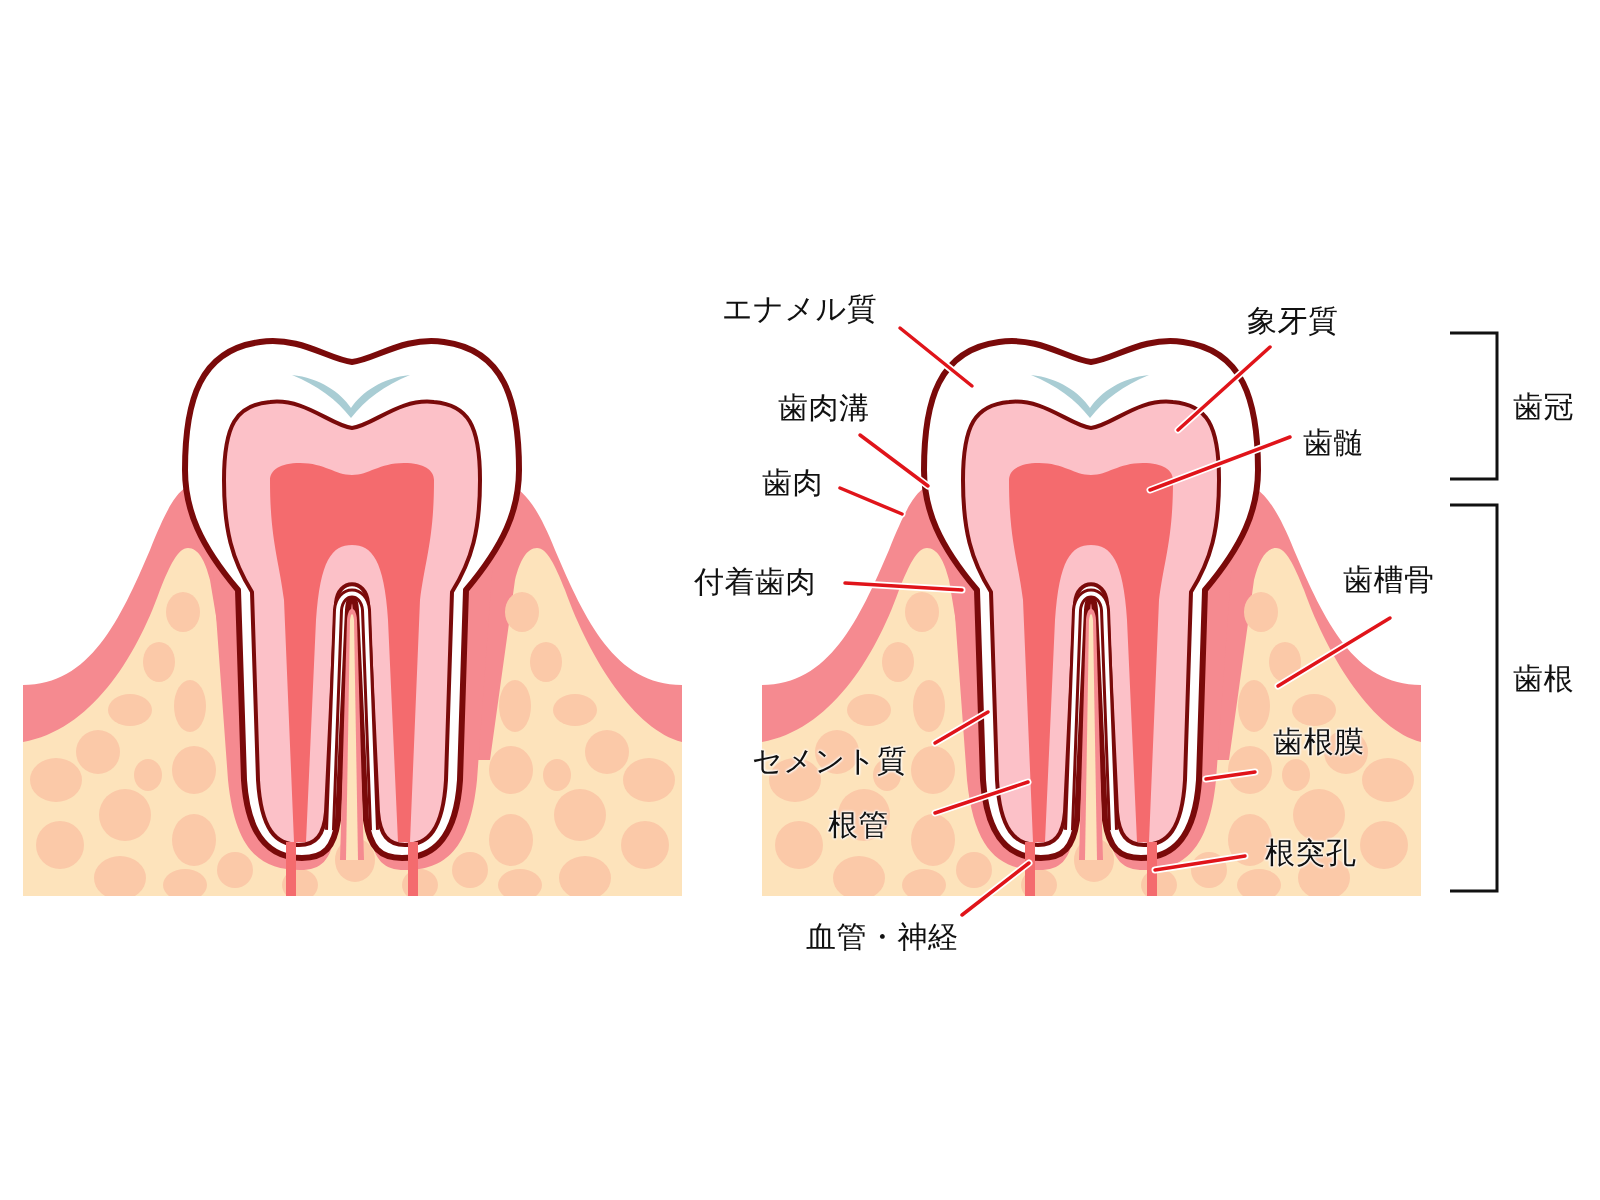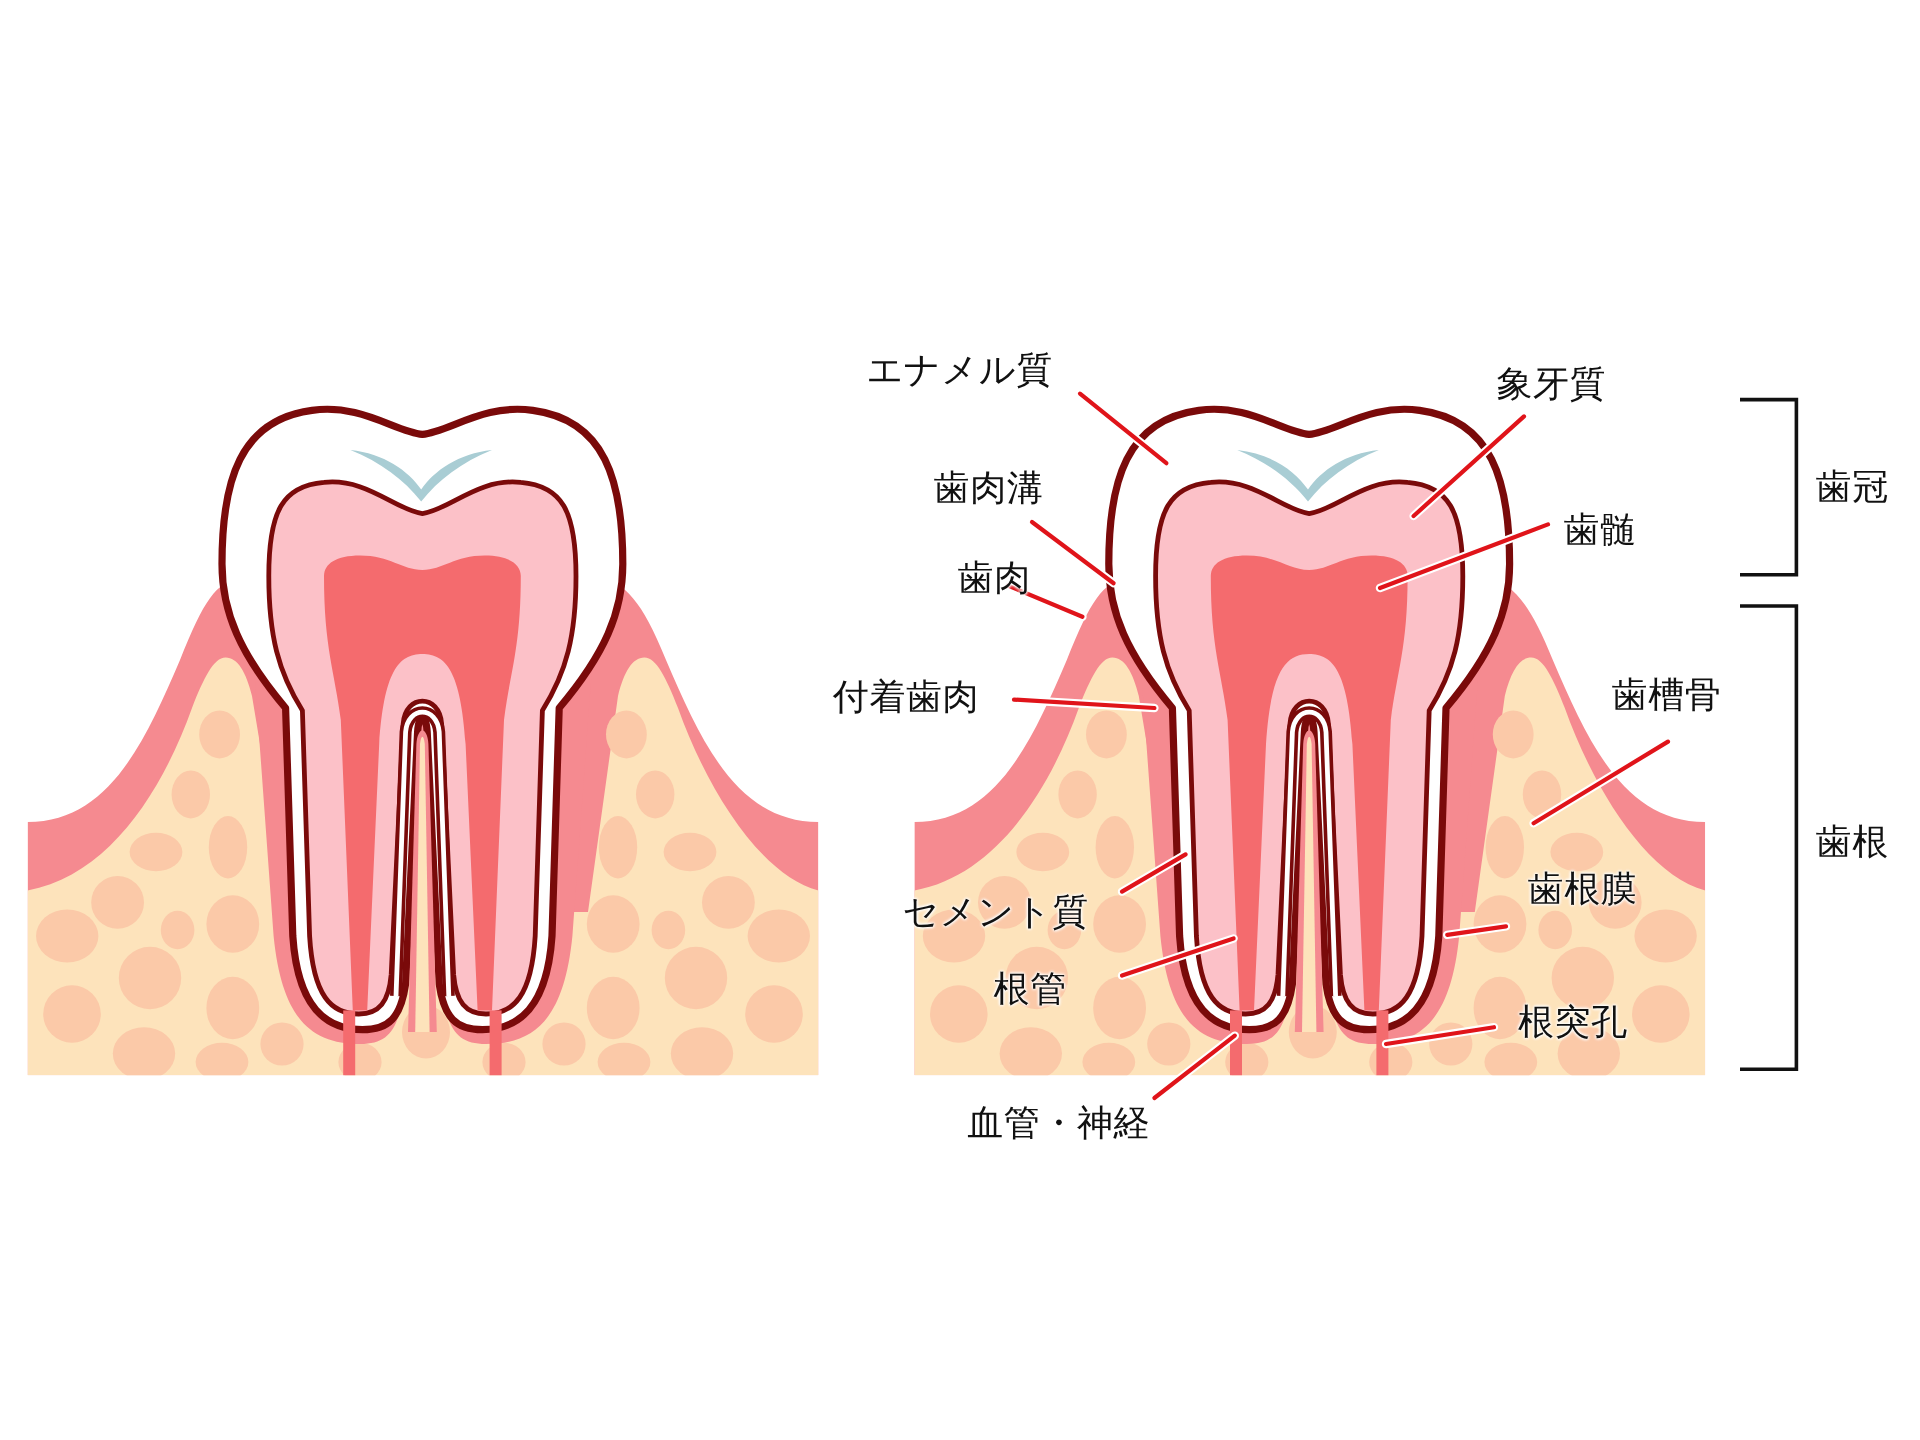--- a/index.html
+++ b/index.html
@@ -121,25 +121,25 @@
     </g>
   </g>
 
   <path d="M1450,333 L1497,333 L1497,479 L1450,479" fill="none" stroke="#111" stroke-width="3"></path>
   <path d="M1450,505 L1497,505 L1497,891 L1450,891" fill="none" stroke="#111" stroke-width="3"></path>
 </svg>
 
 
 <span class="label" style="left:722px;top:294px;">エナメル質</span>
 <span class="label" style="left:778px;top:393px;">歯肉溝</span>
-<span class="label" style="left:762px;top:468px;margin-left:36px;">歯肉</span>
+<span class="label" style="left:762px;top:468px;">歯肉</span>
 <span class="label" style="left:694px;top:567px;">付着歯肉</span>
 <span class="label" style="left:752px;top:746px;">セメント質</span>
 <span class="label" style="left:828px;top:810px;">根管</span>
 <span class="label" style="left:806px;top:922px;">血管・神経</span>
 <span class="label" style="left:1247px;top:306px;">象牙質</span>
 <span class="label" style="left:1303px;top:412px;margin-top:16px;">歯髄</span>
 <span class="label" style="left:1343px;top:567px;font-family:Liberation Mono, monospace;">歯槽骨</span>
 <span class="label" style="left:1273px;top:727px;">歯根膜</span>
 <span class="label" style="left:1265px;top:838px;">根突孔</span>
 <span class="label" style="left:1513px;top:392px;">歯冠</span>
-<span class="label" style="left:1513px;top:688px;">歯根</span>
+<span class="label" style="left:1513px;top:664px;">歯根</span>
 </div>
 
 </body></html>

